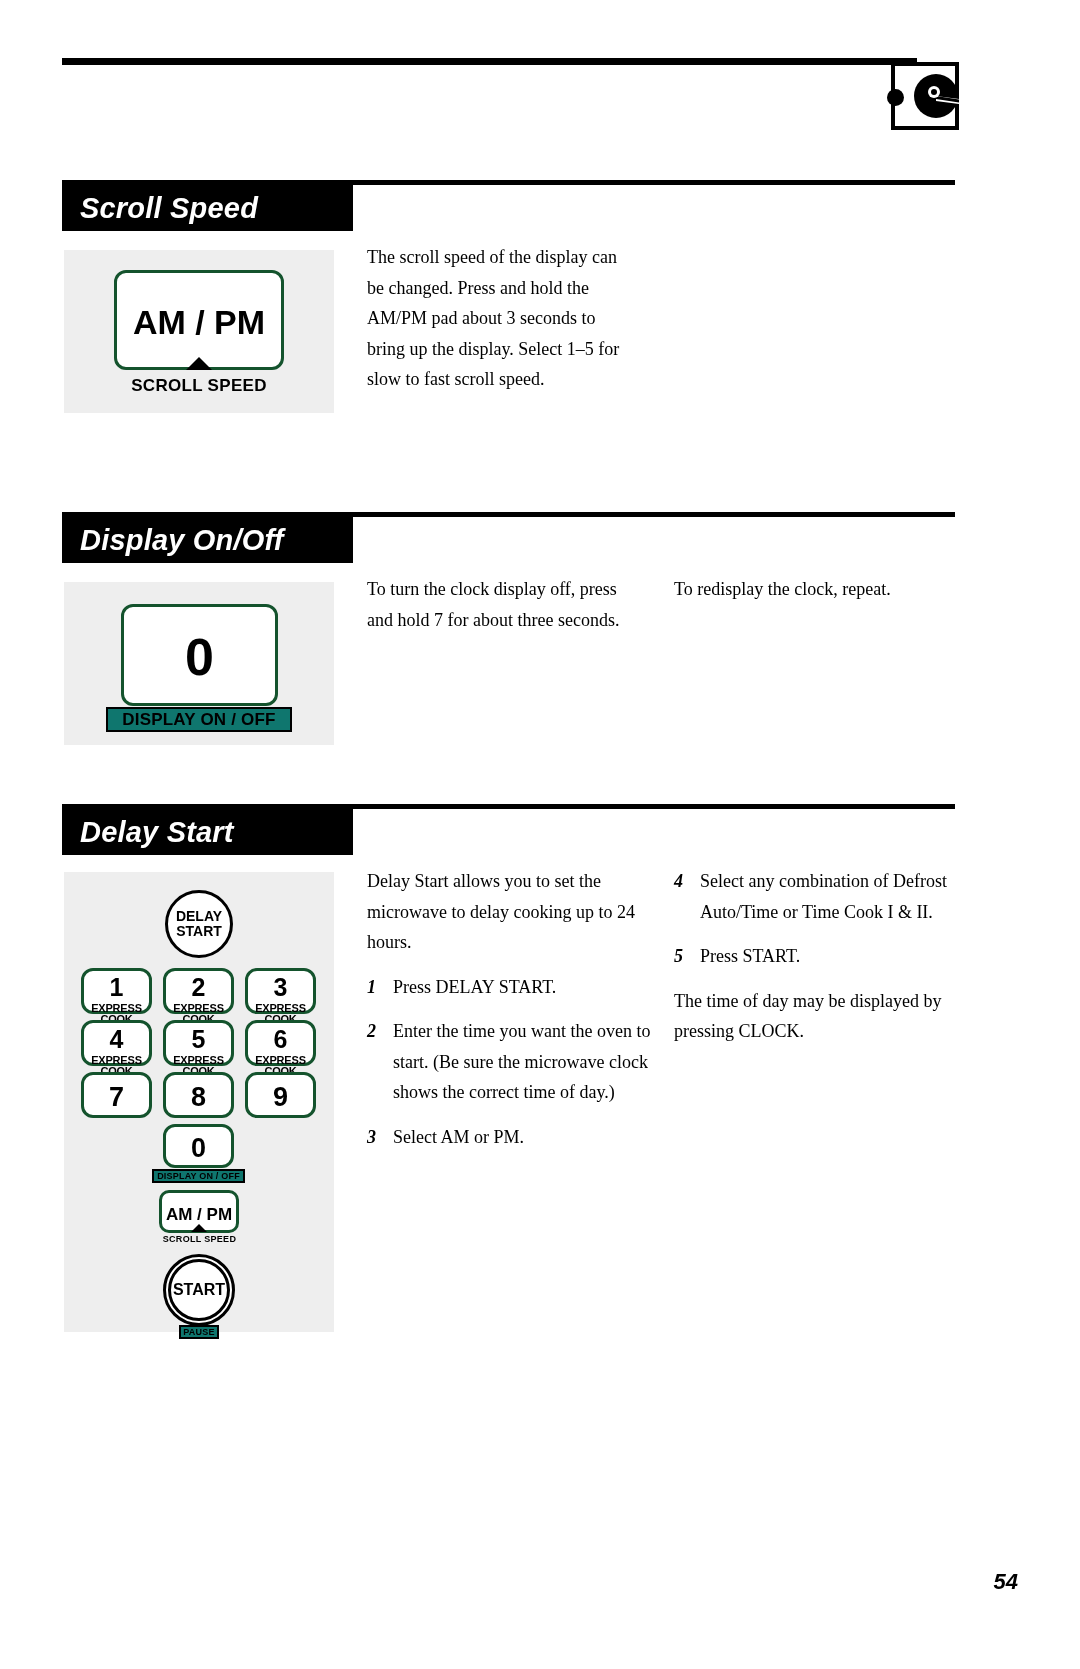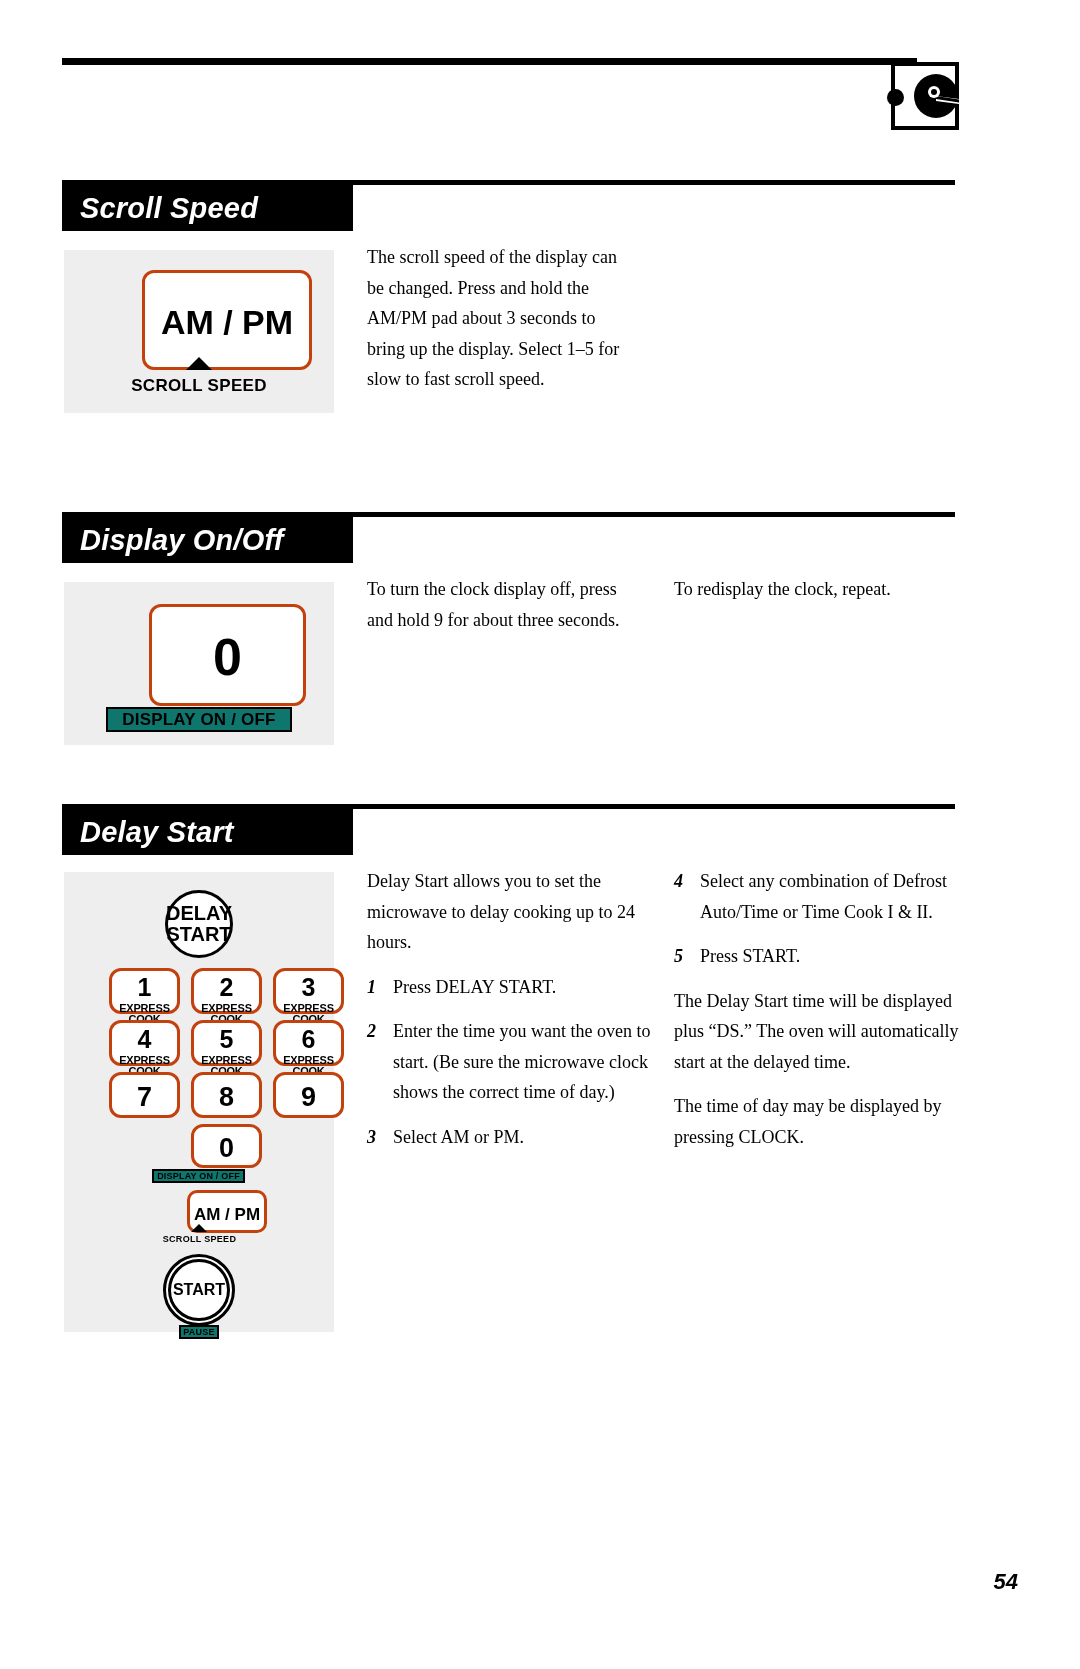--- a/index.html
+++ b/index.html
@@ -93,27 +93,26 @@
   
   .panel {
     position: absolute;
     background: #eeeeee;
   }
 
   
   .pad {
     position: absolute;
     background: #fff;
-    border: 3px solid #c2410c;
+    border: 3px solid #14532d;
     border-radius: 12px;
     box-sizing: border-box;
     font-family: "Liberation Sans", sans-serif;
     font-weight: bold;
     text-align: center;
-    margin-left: 28px;
   }
   .pad .digit {
     font-weight: bold;
     line-height: 1;
   }
   .pad .sub {
     font-size: 11px;
     font-weight: bold;
     letter-spacing: -0.2px;
     line-height: 1;
@@ -237,35 +236,35 @@
     <div class="sec-title">Display On/Off</div>
 
     <div class="panel" style="left:2px; top:70px; width:270px; height:163px;">
       <div class="pad" style="left:57px; top:22px; width:157px; height:102px; font-size:52px;">
         <div class="digit" style="margin-top:24px;">0</div>
       </div>
       <div class="boxlabel" style="left:42px; top:125px; width:186px; height:25px; font-size:17px; line-height:21px;">DISPLAY ON / OFF</div>
     </div>
 
     <div class="col" style="left:305px; top:62px; width:275px;">
-      <p>To turn the clock display off, press and hold 9 for about three seconds.</p>
+      <p>To turn the clock display off, press and hold 7 for about three seconds.</p>
     </div>
 
     <div class="col" style="left:612px; top:62px; width:270px;">
       <p>To redisplay the clock, repeat.</p>
     </div>
   </div>
 
   <div class="section" style="top:804px;">
     <div class="sec-rule"></div>
     <div class="sec-title">Delay Start</div>
 
     <div class="panel" style="left:2px; top:68px; width:270px; height:460px;">
 
-      <div class="circ" style="left:101px; top:18px; width:68px; height:68px; font-size:20px;">
+      <div class="circ" style="left:101px; top:18px; width:68px; height:68px; font-size:14px;">
         <span><span>DELAY</span><br><span>START</span></span>
       </div>
 
       <div class="pad" style="left:17px;  top:96px; width:71px; height:46px;">
         <div class="digit" style="font-size:25px; margin-top:4px;">1</div>
         <div class="sub">EXPRESS COOK</div>
       </div>
       <div class="pad" style="left:99px;  top:96px; width:71px; height:46px;">
         <div class="digit" style="font-size:25px; margin-top:4px;">2</div>
         <div class="sub">EXPRESS COOK</div>
@@ -334,20 +333,19 @@
 
     <div class="col" style="left:612px; top:62px; width:285px;">
       <div class="step">
         <span class="num">4</span>
         <span>Select any combination of Defrost Auto/Time or Time Cook I &amp; II.</span>
       </div>
       <div class="step">
         <span class="num">5</span>
         <span>Press START.</span>
       </div>
-      <p>The Delay Start time will be displayed plus “DS.” The oven will automatically start at the delayed time.</p>
       <p>The time of day may be displayed by pressing CLOCK.</p>
     </div>
   </div>
 
   <div class="page-num">54</div>
 
 </div>
 
 </body></html>

